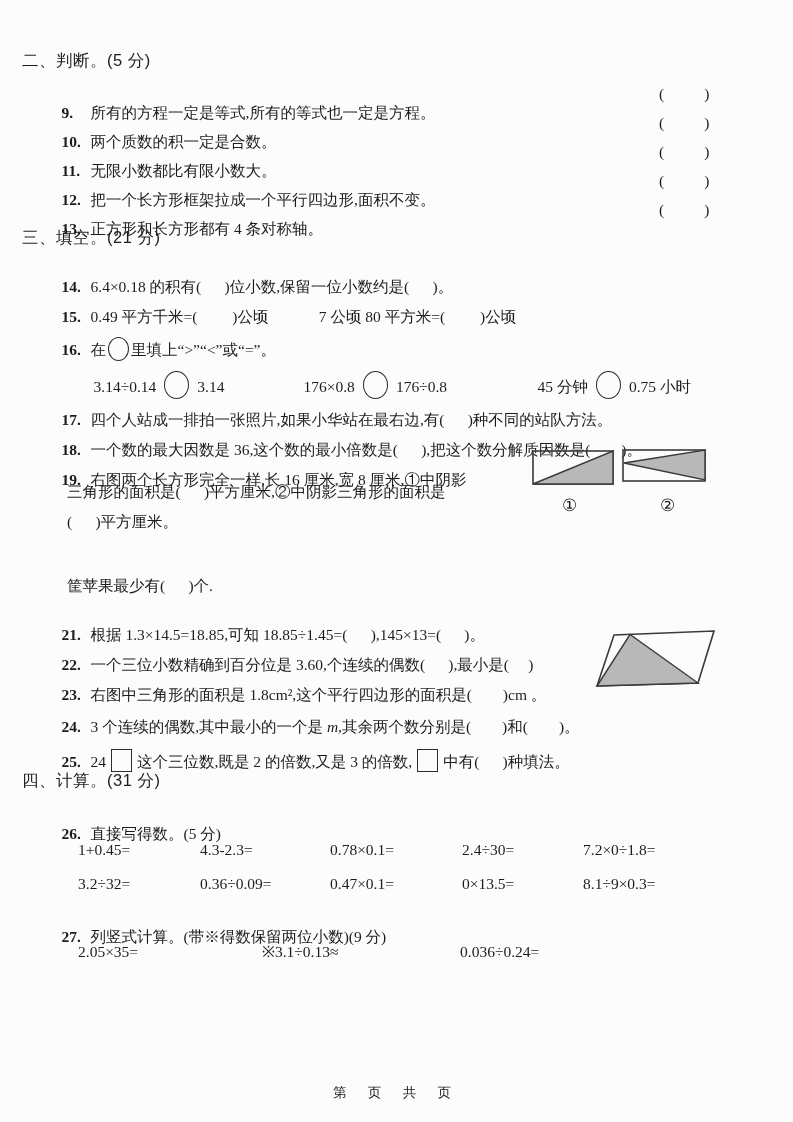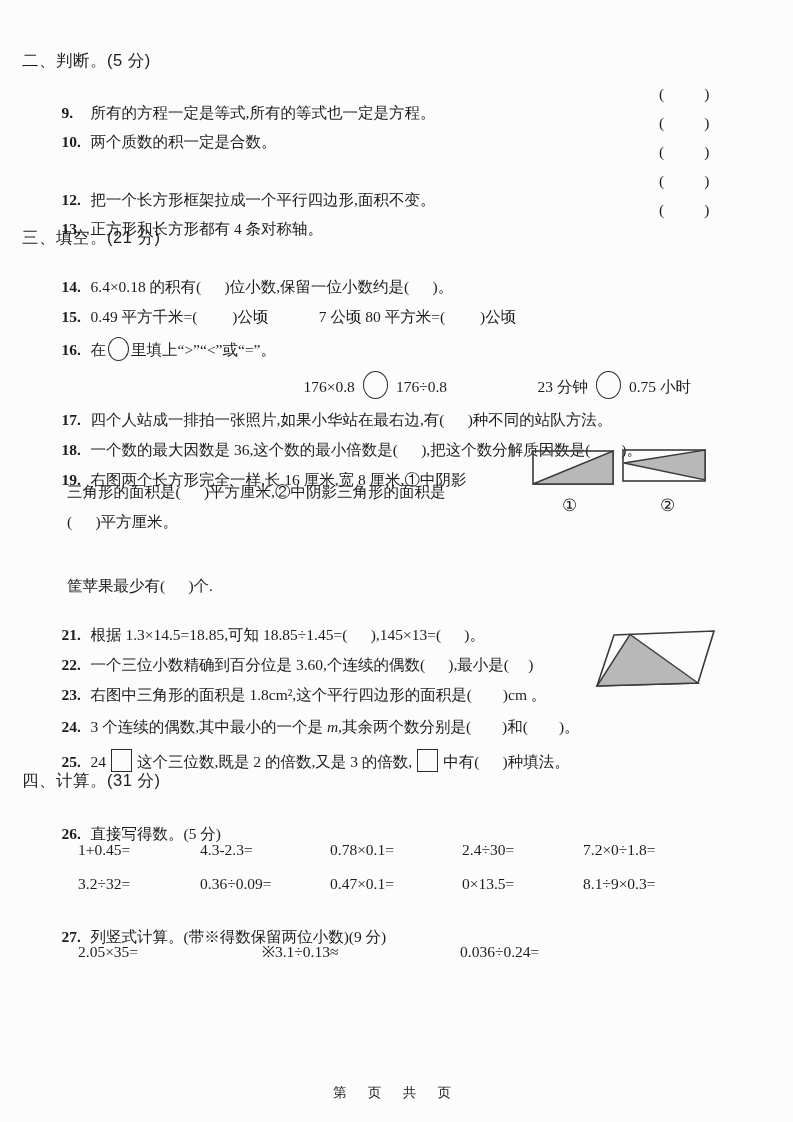--- a/index.html
+++ b/index.html
@@ -37,20 +37,23 @@
   <div class="line" style="top:84px">
     <b class="num">9.</b><span>所有的方程一定是等式,所有的等式也一定是方程。</span>
   </div>
   <div class="line paren" style="top:84px">(        )</div>
 
   <div class="line" style="top:113px">
     <b class="num">10.</b><span>两个质数的积一定是合数。</span>
   </div>
   <div class="line paren" style="top:113px">(        )</div>
 
+  <div class="line" style="top:142px">
+    <b class="num">11.</b><span>无限小数都比有限小数大。</span>
+  </div>
   <div class="line paren" style="top:142px">(        )</div>
 
   <div class="line" style="top:171px">
     <b class="num">12.</b><span>把一个长方形框架拉成一个平行四边形,面积不变。</span>
   </div>
   <div class="line paren" style="top:171px">(        )</div>
 
   <div class="line" style="top:200px">
     <b class="num">13.</b><span>正方形和长方形都有 4 条对称轴。</span>
   </div>
@@ -63,25 +66,28 @@
   </div>
 
   <div class="line" style="top:288px">
     <b class="num">15.</b><span>0.49 平方千米=(         )公顷             7 公顷 80 平方米=(         )公顷</span>
   </div>
 
   <div class="line" style="top:318px">
     <b class="num">16.</b><span>在</span><span class="circ sm"></span><span>里填上“&gt;”“&lt;”或“=”。</span>
   </div>
 
+  <div class="line" style="left:78px;top:352px">
+    <span>3.14÷0.14</span><span class="circ"></span><span>3.14</span>
+  </div>
   <div class="line" style="left:288px;top:352px">
     <span>176×0.8</span><span class="circ"></span><span>176÷0.8</span>
   </div>
   <div class="line" style="left:522px;top:352px">
-    <span>23 分钟</span><span class="circ"></span><span>0.75 小时</span>
+    <span>45 分钟</span><span class="circ"></span><span>0.75 小时</span>
   </div>
 
   <div class="line" style="top:391px">
     <b class="num">17.</b><span>四个人站成一排拍一张照片,如果小华站在最右边,有(      )种不同的站队方法。</span>
   </div>
 
   <div class="line" style="top:421px">
     <b class="num">18.</b><span>一个数的最大因数是 36,这个数的最小倍数是(      ),把这个数分解质因数是(        )。</span>
   </div>
 

